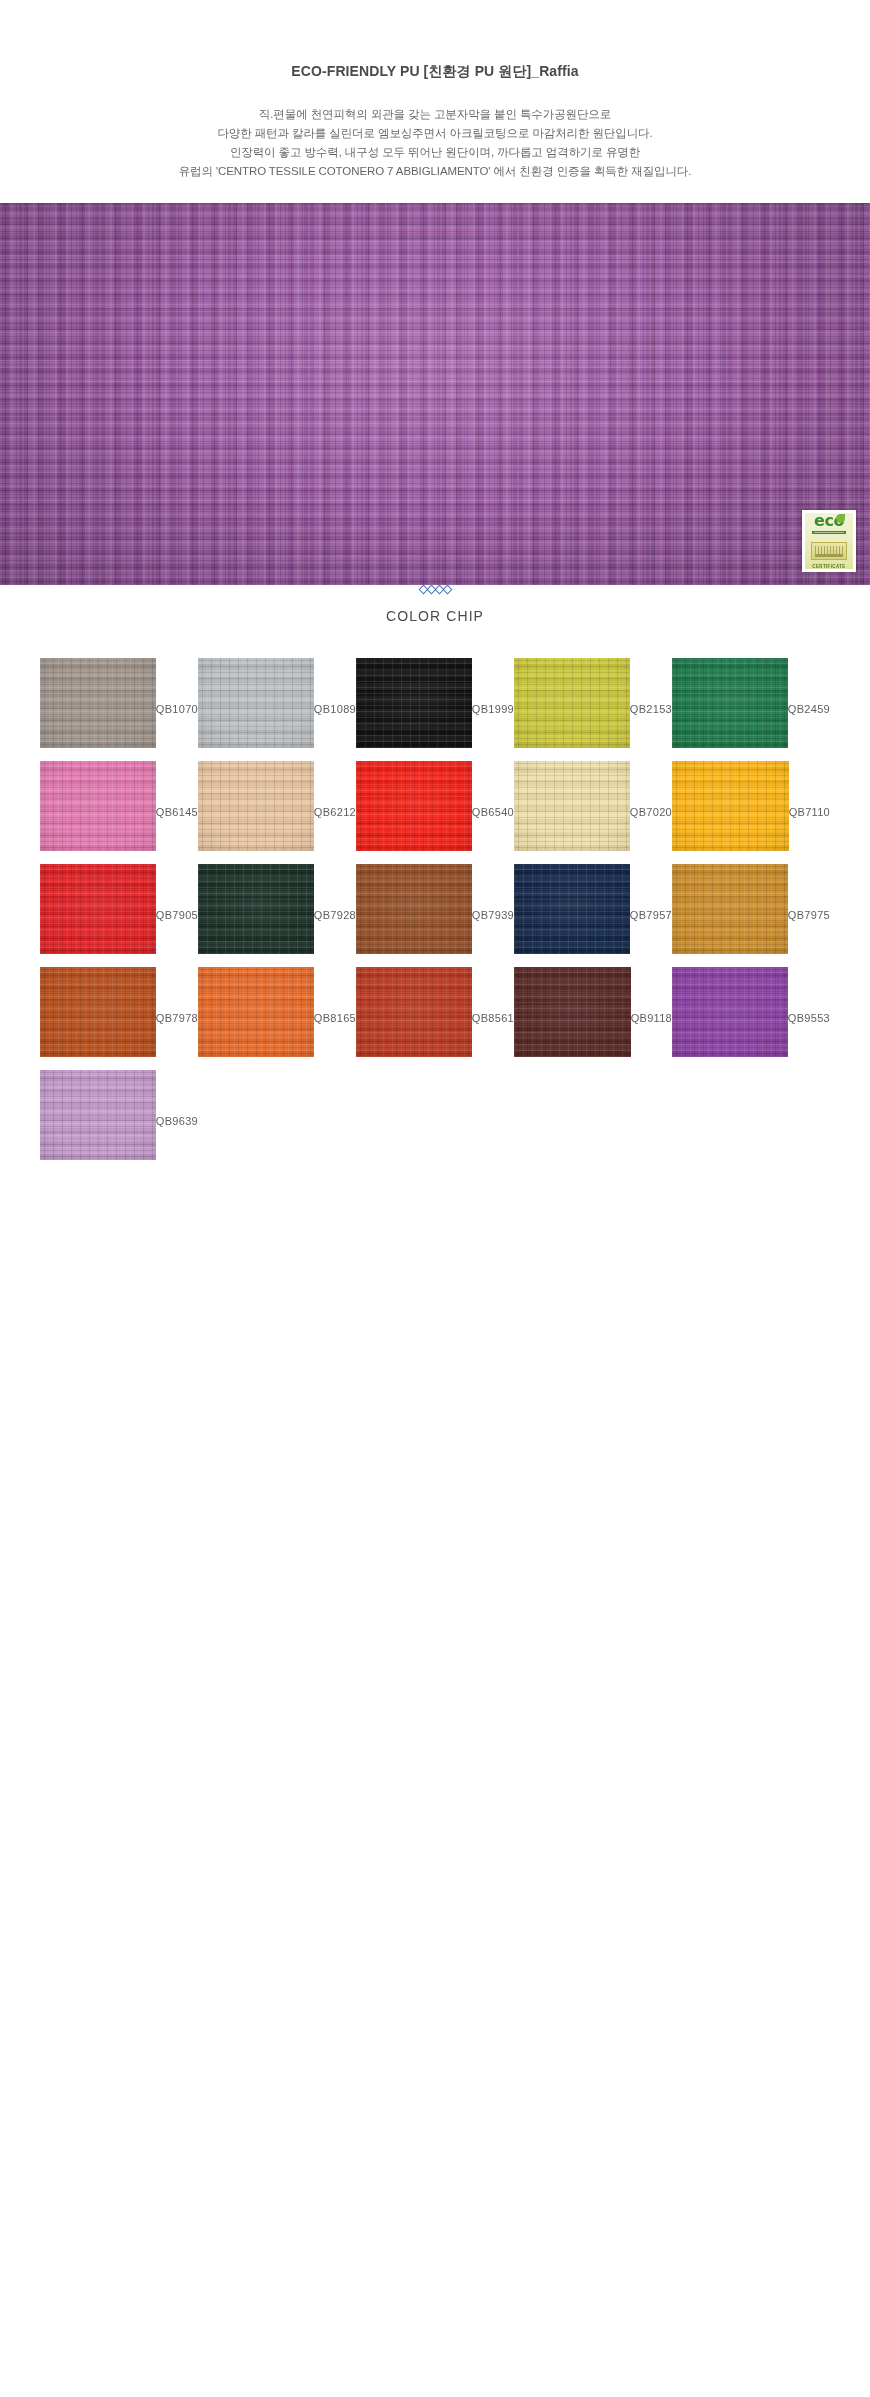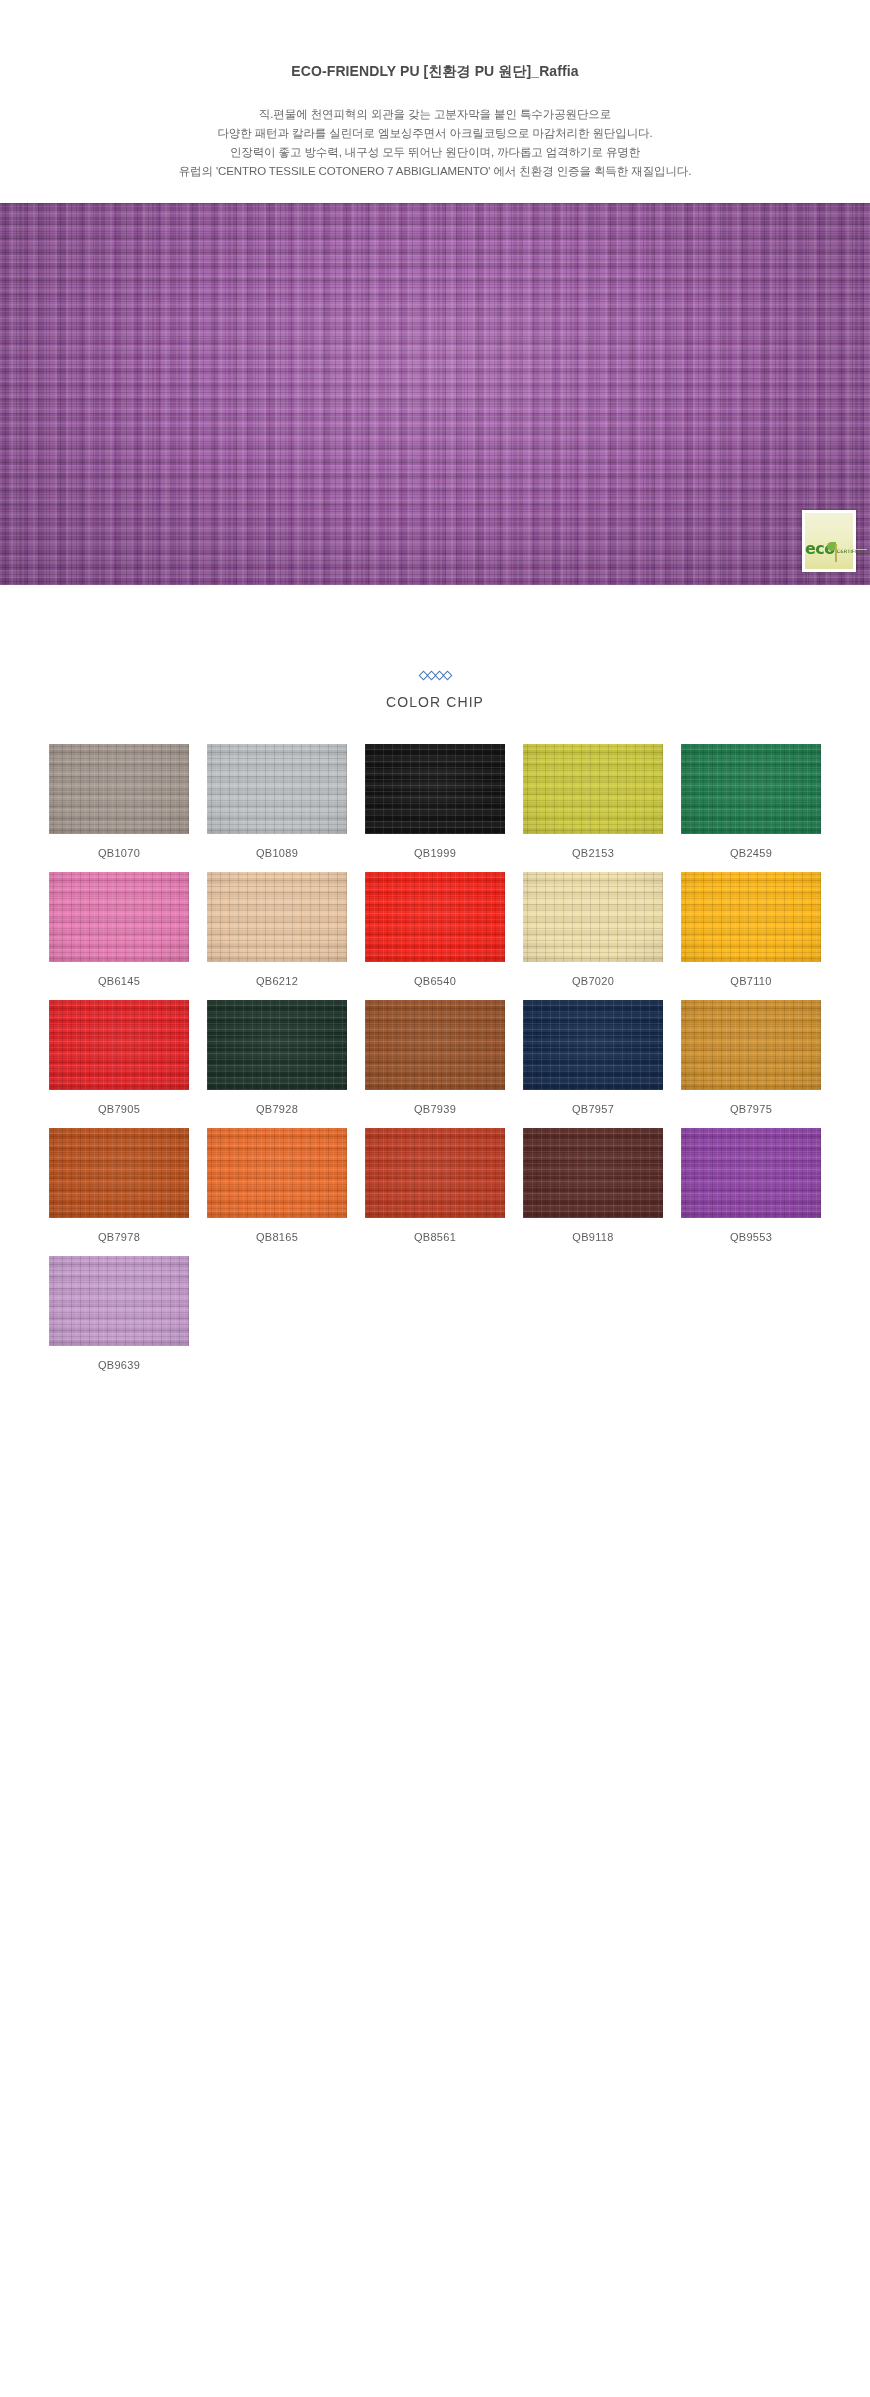--- a/index.html
+++ b/index.html
@@ -99,24 +99,24 @@
     background: #ffffff;
     padding: 3px;
     box-shadow: 0 0 3px rgba(0,0,0,0.28);
   }
 
   .eco-inner {
     width: 100%;
     height: 100%;
     background: linear-gradient(180deg, #f2f2d8 0%, #eeefc5 45%, #e2e39f 100%);
     display: flex;
-    flex-direction: row;
+    flex-direction: column;
     align-items: center;
     justify-content: flex-start;
-    padding-top: 17px;
+    padding-top: 0;
     position: relative;
   }
 
   .eco-word {
     font-family: "DejaVu Sans", sans-serif;
     font-size: 16px;
     font-weight: bold;
     color: #3d8b2e;
     line-height: 1;
     letter-spacing: -0.5px;
@@ -179,21 +179,20 @@
   .eco-cert-text {
     margin-top: 4px;
     font-size: 4.5px;
     font-weight: bold;
     letter-spacing: 0.35px;
     color: #4d7a24;
   }
 
   
   .chip-section {
-    padding-top: 86px;
     text-align: center;
   }
 
   .diamonds {
     display: flex;
     justify-content: center;
     gap: 1px;
     height: 9px;
     align-items: center;
   }
@@ -221,21 +220,20 @@
   }
 
   .swatch-row {
     display: flex;
     margin-bottom: 13px;
   }
 
   .swatch-cell {
     width: 158px;
     display: flex;
-    flex-direction: column;
     align-items: center;
   }
 
   .swatch-box {
     width: 140px;
     height: 90px;
     position: relative;
     overflow: hidden;
   }
 

